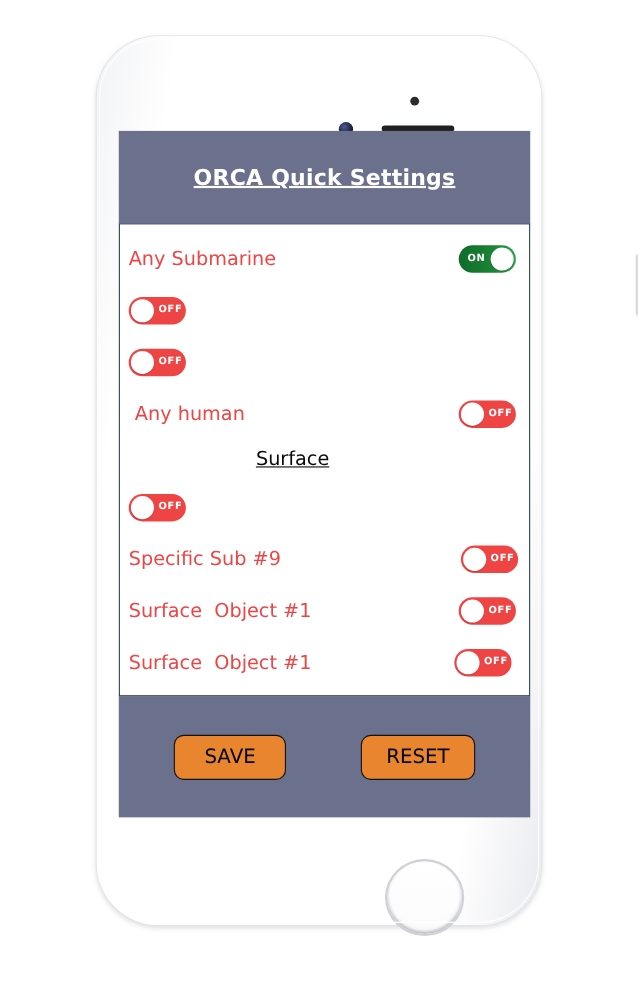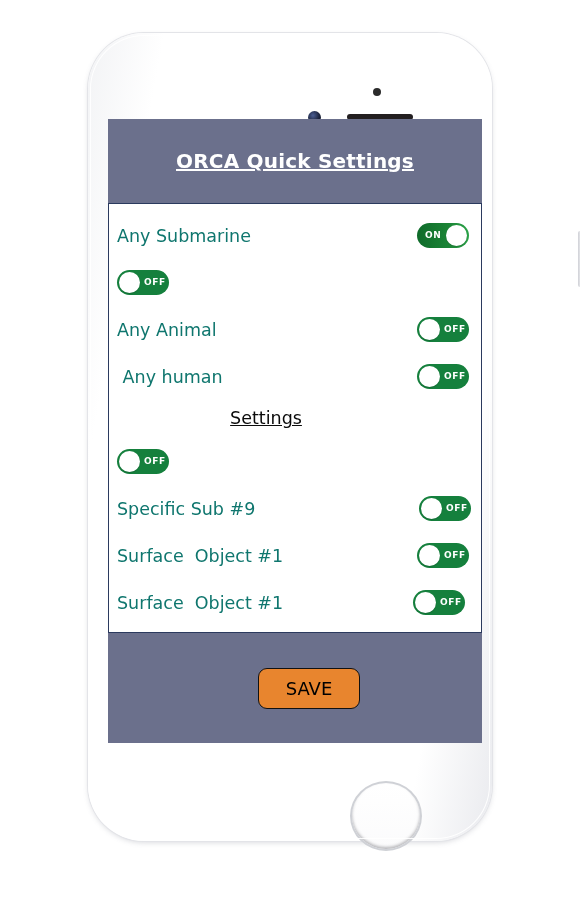--- a/index.html
+++ b/index.html
@@ -114,21 +114,21 @@
   }
 
   .setting-row {
     display: flex;
     align-items: center;
     height: 47px;
     padding-left: 8px;
     padding-right: 10px;
   }
   .setting-label {
-    color: #0f766e;
+    color: #ef4444;
     font-size: 17.5px;
     white-space: pre;
     flex: 1 1 auto;
   }
 
   
   .toggle {
     position: relative;
     width: 52px;
     height: 25px;
@@ -152,21 +152,21 @@
     font-weight: bold;
     color: #ffffff;
     letter-spacing: 0.6px;
   }
   .toggle.on {
     background: linear-gradient(90deg,#0f6b2a 0%,#1b8436 60%,#2ba348 100%);
   }
   .toggle.on .knob  { right: 2px; }
   .toggle.on .state { left: 8px; }
 
-  .toggle.off { background: #15803d; }
+  .toggle.off { background: #ef4444; }
   .toggle.off .knob  { left: 2px; }
   .toggle.off .state { left: 27px; }
 
   
   .nudge-a { margin-right: 2px; }
   .nudge-b { margin-right: 0px; }
   .nudge-c { margin-right: 6px; }
 
   #advanced-heading {
     text-align: center;
@@ -179,21 +179,20 @@
 
   #footer-actions {
     position: absolute;
     left: 0; top: 514px;
     width: 374px; height: 110px;
     background: #6b708c;
     display: flex;
     align-items: center;
     justify-content: center;
     gap: 68px;
-    padding-left: 14px;
   }
   .action-button {
     background: #e8852e;
     border: 1.5px solid #111111;
     border-radius: 9px;
     color: #000000;
     font-size: 18px;
     padding: 9px 22px;
     min-width: 56px;
     text-align: center;
@@ -235,36 +234,35 @@
     </div>
 
     <div class="setting-row">
       <span class="toggle off nudge-a">
         <span class="state">OFF</span>
         <span class="knob"></span>
       </span>
     </div>
 
     <div class="setting-row">
-      <span class="setting-label">Any Animal</span>
       <span class="toggle off nudge-a">
         <span class="state">OFF</span>
         <span class="knob"></span>
       </span>
     </div>
 
     <div class="setting-row">
       <span class="setting-label"> Any human</span>
       <span class="toggle off nudge-a">
         <span class="state">OFF</span>
         <span class="knob"></span>
       </span>
     </div>
 
-    <div id="advanced-heading">Settings</div>
+    <div id="advanced-heading">Surface</div>
 
     <div class="setting-row">
       <span class="toggle off nudge-c">
         <span class="state">OFF</span>
         <span class="knob"></span>
       </span>
     </div>
 
     <div class="setting-row">
       <span class="setting-label">Specific Sub #9</span>
@@ -287,15 +285,16 @@
       <span class="toggle off nudge-c">
         <span class="state">OFF</span>
         <span class="knob"></span>
       </span>
     </div>
 
   </div>
 
   <div id="footer-actions">
     <div class="action-button">SAVE</div>
+    <div class="action-button">RESET</div>
   </div>
 
 </div>
 
 </body></html>

